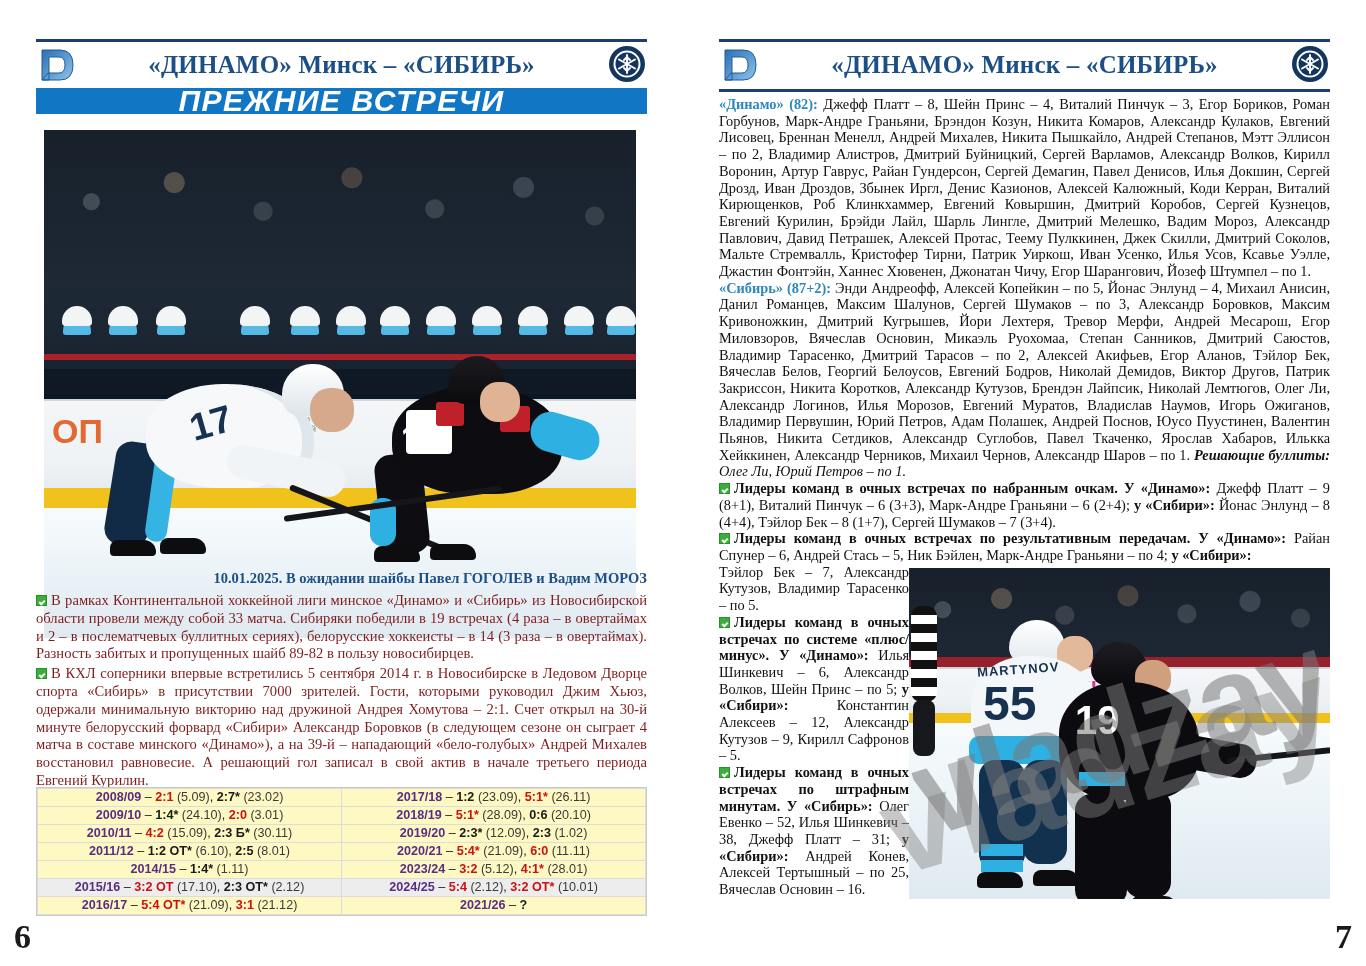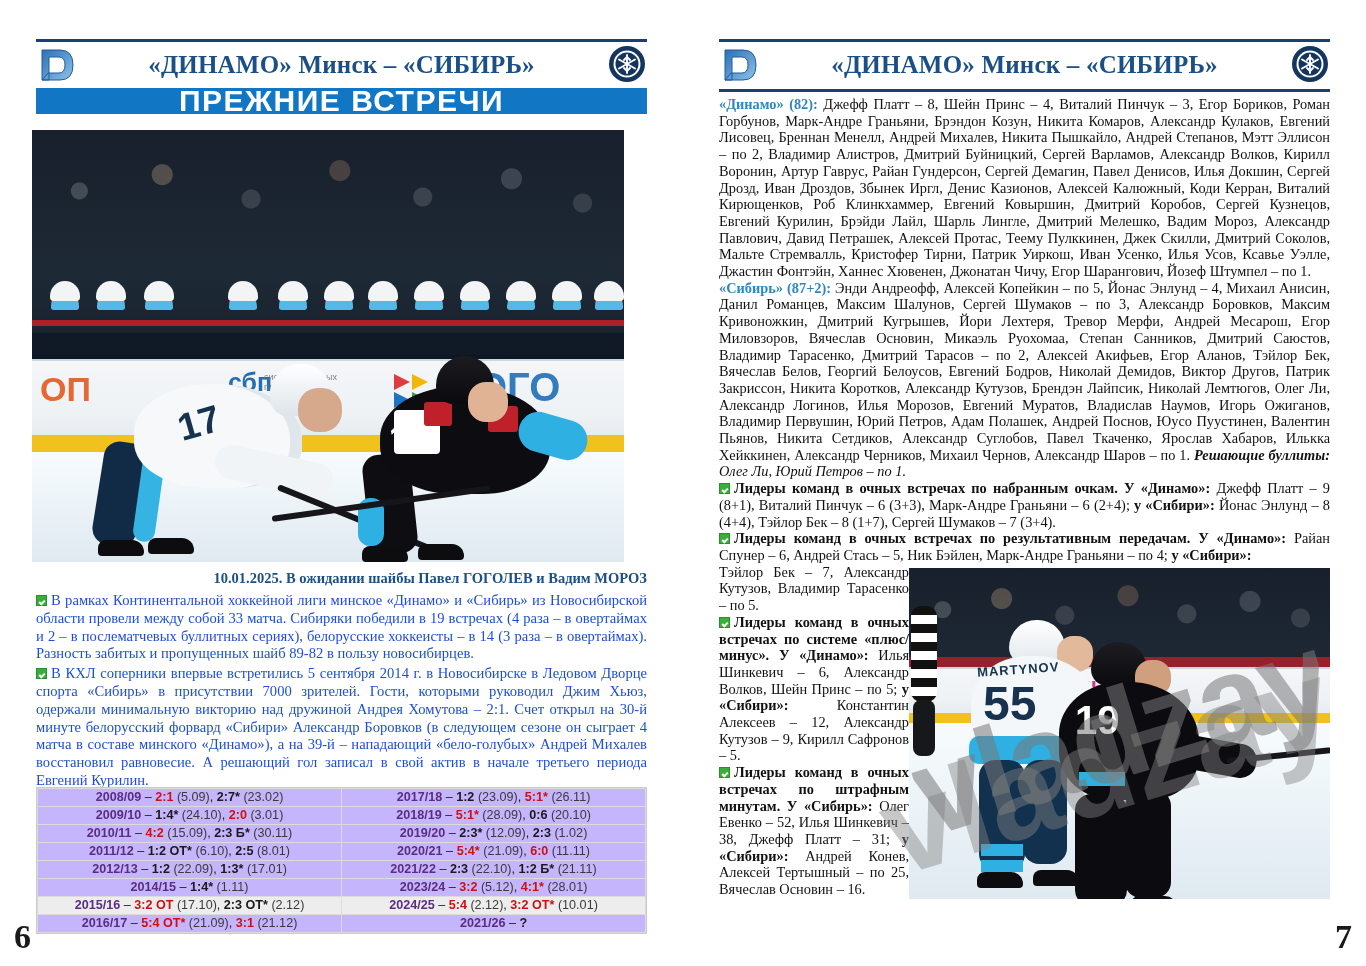--- a/index.html
+++ b/index.html
@@ -24,61 +24,61 @@
     font-family:"Liberation Serif","DejaVu Serif",serif;
     font-weight:700; font-size:25px; color:#1c4f86; letter-spacing:.2px;
     line-height:42px; white-space:nowrap;
   }
   .logo-d { position:absolute; left:0; top:2px; width:40px; height:38px; }
   .logo-snow { position:absolute; right:0; top:0px; width:40px; height:40px; }
 
   
   .section-banner {
     position:absolute; left:36px; right:36px; top:88px; height:26px;
-    background:#1177c4; display:flex; align-items:center; justify-content:center;
+    background:#1177c4; display:flex; align-items:center; justify-content:center;font-style:italic;
   }
   .section-banner span {
     font-family:"Liberation Sans","DejaVu Sans",sans-serif;
     font-weight:700; font-size:30px; color:#ffffff; letter-spacing:1.5px;
   }
 
   
   .photo-left {
-    position:absolute; left:32px; top:130px; width:592px; height:432px;
+    position:absolute; left:44px; top:130px; width:592px; height:508px;
     overflow:hidden; background:#0a1726;padding-left:39px;
   }
   .caption-left {
     position:absolute; left:44px; right:36px; top:570px; height:18px;
     text-align:right; font-weight:700; font-size:14.5px; color:#1c4f86;
     font-family:"Liberation Serif","DejaVu Serif",serif;
   }
 
   .body-left { position:absolute; left:36px; right:36px; top:592px; }
   p.para {
     margin:0 0 2px 0; font-size:14.6px; line-height:1.22;
-    text-align:justify; color:#1d4ed8; text-indent:0;
+    text-align:justify; color:#7f1d1d; text-indent:0;
   }
   .chk {
     display:inline-block; width:11px; height:11px; background:#3bad3b;
     border:1px solid #2a8f2a; position:relative; vertical-align:-1px;
     margin-right:4px;
   }
   .chk::after {
     content:""; position:absolute; left:2px; top:4px; width:4px; height:2px;
     border-left:2px solid #fff; border-bottom:2px solid #fff;
     transform:rotate(-45deg);
   }
   b, .b { font-weight:700; }
   i, .i { font-style:italic; }
 
   
   .results {
     position:absolute; left:36px; right:36px; top:787px;
     border:1px solid #c9c9c9; border-collapse:collapse; width:611px;
-    background:#c4b5fd;
+    background:#fef9c3;
   }
   .results table { border-collapse:collapse; width:100%; table-layout:fixed; }
   .results td {
     border:1px solid #dcdcdc; height:17.1px; padding:0 6px;
     text-align:center; white-space:nowrap;
     font-family:"Liberation Sans","DejaVu Sans",sans-serif;
     font-size:12.6px; color:#222; line-height:17px;
   }
   .results tr.alt td { background:#ededed; }
   .season { color:#5a2d82; font-weight:700; }
@@ -316,24 +316,20 @@
             </tr>
             <tr>
               <td><span class="season">2010/11</span> – <span class="sc-red">4:2</span> <span class="dt">(15.09)</span>, <span class="sc-dark">2:3 Б*</span> <span class="dt">(30.11)</span></td>
               <td><span class="season">2019/20</span> – <span class="sc-dark">2:3*</span> <span class="dt">(12.09)</span>, <span class="sc-dark">2:3</span> <span class="dt">(1.02)</span></td>
             </tr>
             <tr>
               <td><span class="season">2011/12</span> – <span class="sc-dark">1:2 ОТ*</span> <span class="dt">(6.10)</span>, <span class="sc-dark">2:5</span> <span class="dt">(8.01)</span></td>
               <td><span class="season">2020/21</span> – <span class="sc-red">5:4*</span> <span class="dt">(21.09)</span>, <span class="sc-red">6:0</span> <span class="dt">(11.11)</span></td>
             </tr>
             <tr>
-              <td><span class="season">2012/13</span> – <span class="sc-dark">1:2</span> <span class="dt">(22.09)</span>, <span class="sc-dark">1:3*</span> <span class="dt">(17.01)</span></td>
-              <td><span class="season">2021/22</span> – <span class="sc-dark">2:3</span> <span class="dt">(22.10)</span>, <span class="sc-dark">1:2 Б*</span> <span class="dt">(21.11)</span></td>
-            </tr>
-            <tr>
               <td><span class="season">2014/15</span> – <span class="sc-dark">1:4*</span> <span class="dt">(1.11)</span></td>
               <td><span class="season">2023/24</span> – <span class="sc-red">3:2</span> <span class="dt">(5.12)</span>, <span class="sc-red">4:1*</span> <span class="dt">(28.01)</span></td>
             </tr>
             <tr class="alt">
               <td><span class="season">2015/16</span> – <span class="sc-red">3:2 ОТ</span> <span class="dt">(17.10)</span>, <span class="sc-dark">2:3 ОТ*</span> <span class="dt">(2.12)</span></td>
               <td><span class="season">2024/25</span> – <span class="sc-red">5:4</span> <span class="dt">(2.12)</span>, <span class="sc-red">3:2 ОТ*</span> <span class="dt">(10.01)</span></td>
             </tr>
             <tr>
               <td><span class="season">2016/17</span> – <span class="sc-red">5:4 ОТ*</span> <span class="dt">(21.09)</span>, <span class="sc-red">3:1</span> <span class="dt">(21.12)</span></td>
               <td><span class="season">2021/26</span> – <span class="sc-dark">?</span></td>

